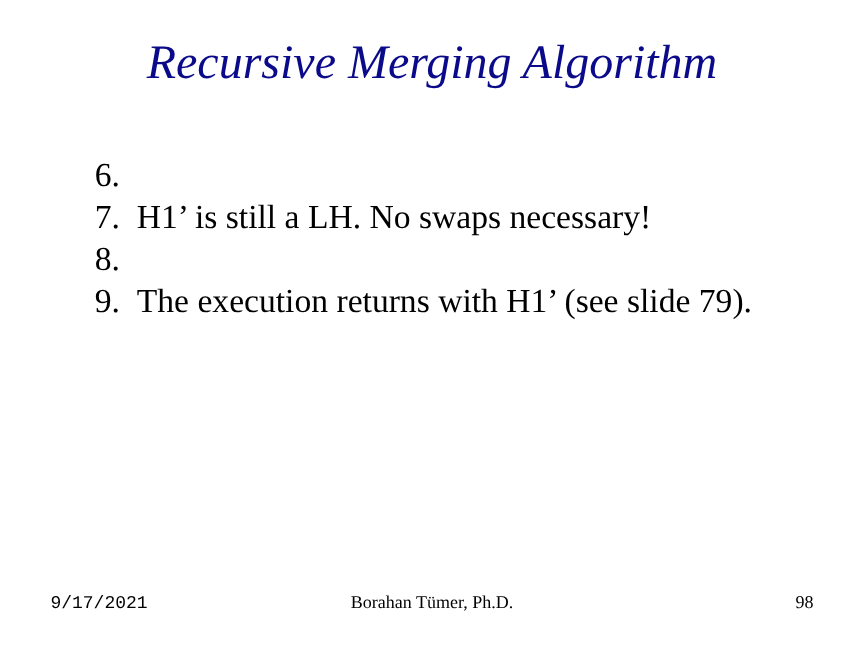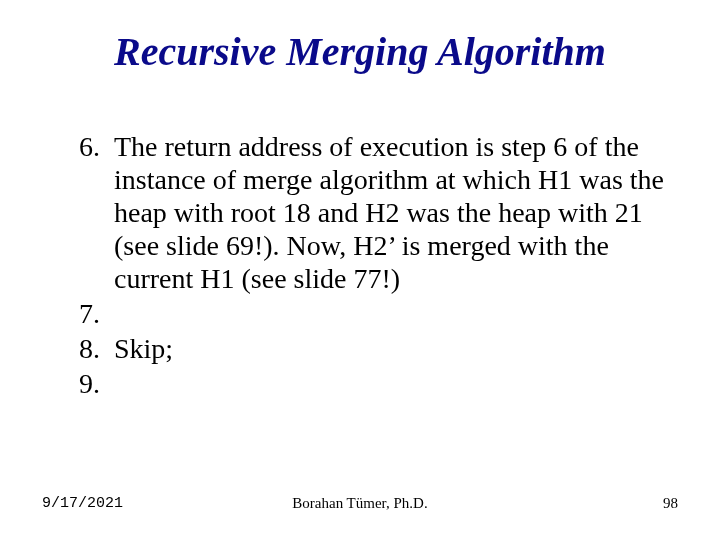--- a/index.html
+++ b/index.html
@@ -19,21 +19,21 @@
     box-sizing: border-box;
   }
   .title {
     position: absolute;
     top: 28px;
     left: 0;
     width: 100%;
     text-align: center;
     font-size: 40px;
     font-style: italic;
-    font-weight: bold;
+    font-weight: normal;
     color: #0a0a8a;
   }
   .body {
     position: absolute;
     top: 130px;
     left: 42px;
     right: 42px;
   }
   .list {
     list-style: none;
@@ -87,31 +87,31 @@
 <body>
 
 <div class="slide">
 
   <div class="title">Recursive Merging Algorithm</div>
 
   <div class="body">
     <ol class="list">
       <li>
         <span class="num">6.</span>
-        <span class="txt">The return address of execution is step 6 of the instance of merge algorithm at which H1 was the heap with root 18 and H2 was the heap with 21 (see slide 69!).  Now, H2’ is merged with the current H1 (see slide 77!)</span>
       </li>
       <li>
         <span class="num">7.</span>
+        <span class="txt">H1’ is still a LH.  No swaps necessary!</span>
       </li>
       <li>
         <span class="num">8.</span>
-        <span class="txt">Skip;</span>
       </li>
       <li>
         <span class="num">9.</span>
+        <span class="txt">The execution returns with H1’ (see slide 79).</span>
       </li>
     </ol>
   </div>
 
   <div class="footer">
     <span class="footer-date">9/17/2021</span>
     <span class="footer-author">Borahan Tümer, Ph.D.</span>
     <span class="footer-page">98</span>
   </div>
 

